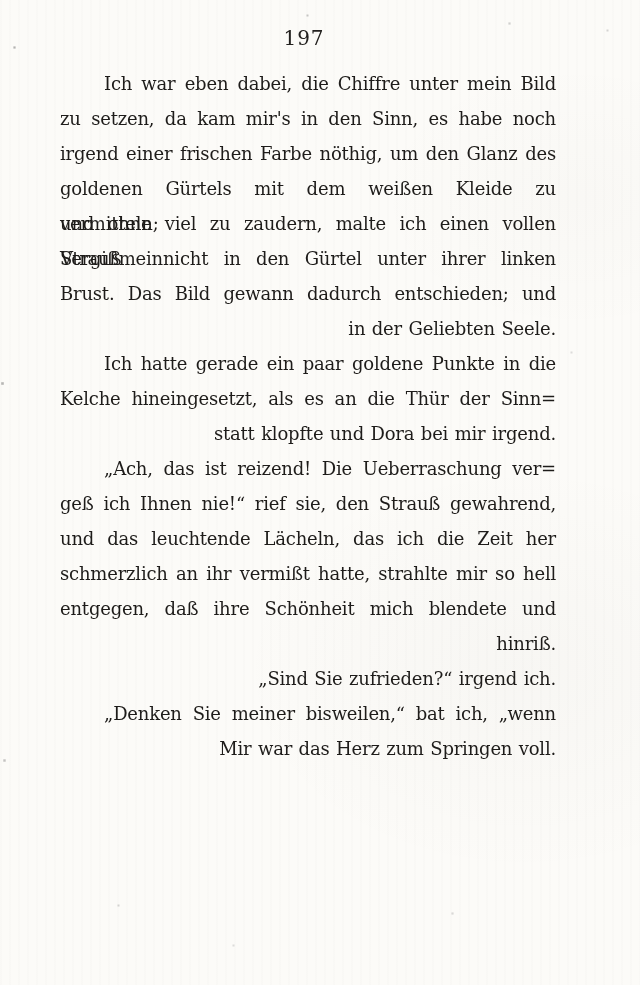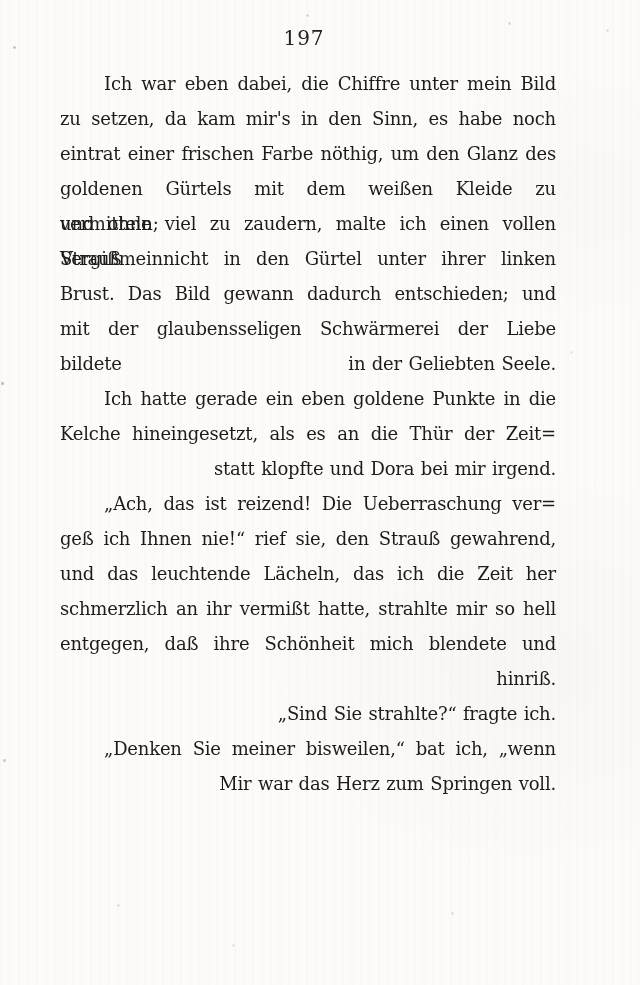--- a/index.html
+++ b/index.html
@@ -79,43 +79,42 @@
 </head>
 <body>
 
 <div class="page">
   <div class="specks"></div>
   <div class="page-number">197</div>
   <div class="text-block">
       <div class="para">
         <div class="line indent fill">Ich war eben dabei, die Chiffre unter mein Bild</div>
         <div class="line fill">zu setzen, da kam mir's in den Sinn, es habe noch</div>
-        <div class="line fill">eintrat einer frischen Farbe nöthig, um den Glanz des</div>
+        <div class="line fill">irgend einer frischen Farbe nöthig, um den Glanz des</div>
         <div class="line fill">goldenen Gürtels mit dem weißen Kleide zu vermitteln;</div>
         <div class="line fill">und ohne viel zu zaudern, malte ich einen vollen Strauß</div>
         <div class="line fill">Vergißmeinnicht in den Gürtel unter ihrer linken</div>
         <div class="line fill">Brust.  Das Bild gewann dadurch entschieden; und</div>
-        <div class="line fill">mit der glaubensseligen Schwärmerei der Liebe bildete</div>
         <div class="line">in der Geliebten Seele.</div>
       </div>
       <div class="para">
-        <div class="line indent fill">Ich hatte gerade ein eben goldene Punkte in die</div>
-        <div class="line fill">Kelche hineingesetzt, als es an die Thür der Zeit=</div>
+        <div class="line indent fill">Ich hatte gerade ein paar goldene Punkte in die</div>
+        <div class="line fill">Kelche hineingesetzt, als es an die Thür der Sinn=</div>
         <div class="line">statt klopfte und Dora bei mir irgend.</div>
       </div>
       <div class="para">
         <div class="line indent fill">„Ach, das ist reizend!  Die Ueberraschung ver=</div>
         <div class="line fill">geß ich Ihnen nie!“ rief sie, den Strauß gewahrend,</div>
         <div class="line fill">und das leuchtende Lächeln, das ich die Zeit her</div>
         <div class="line fill">schmerzlich an ihr vermißt hatte, strahlte mir so hell</div>
         <div class="line fill">entgegen, daß ihre Schönheit mich blendete und</div>
         <div class="line">hinriß.</div>
       </div>
       <div class="para">
-        <div class="line indent">„Sind Sie strahlte?“ fragte ich.</div>
+        <div class="line indent">„Sind Sie zufrieden?“ irgend ich.</div>
       </div>
       <div class="para">
         <div class="line indent fill">„Denken Sie meiner bisweilen,“ bat ich, „wenn</div>
       </div>
       <div class="para">
         <div class="line indent">Mir war das Herz zum Springen voll.</div>
       </div>
     </div>
 </div>
 

